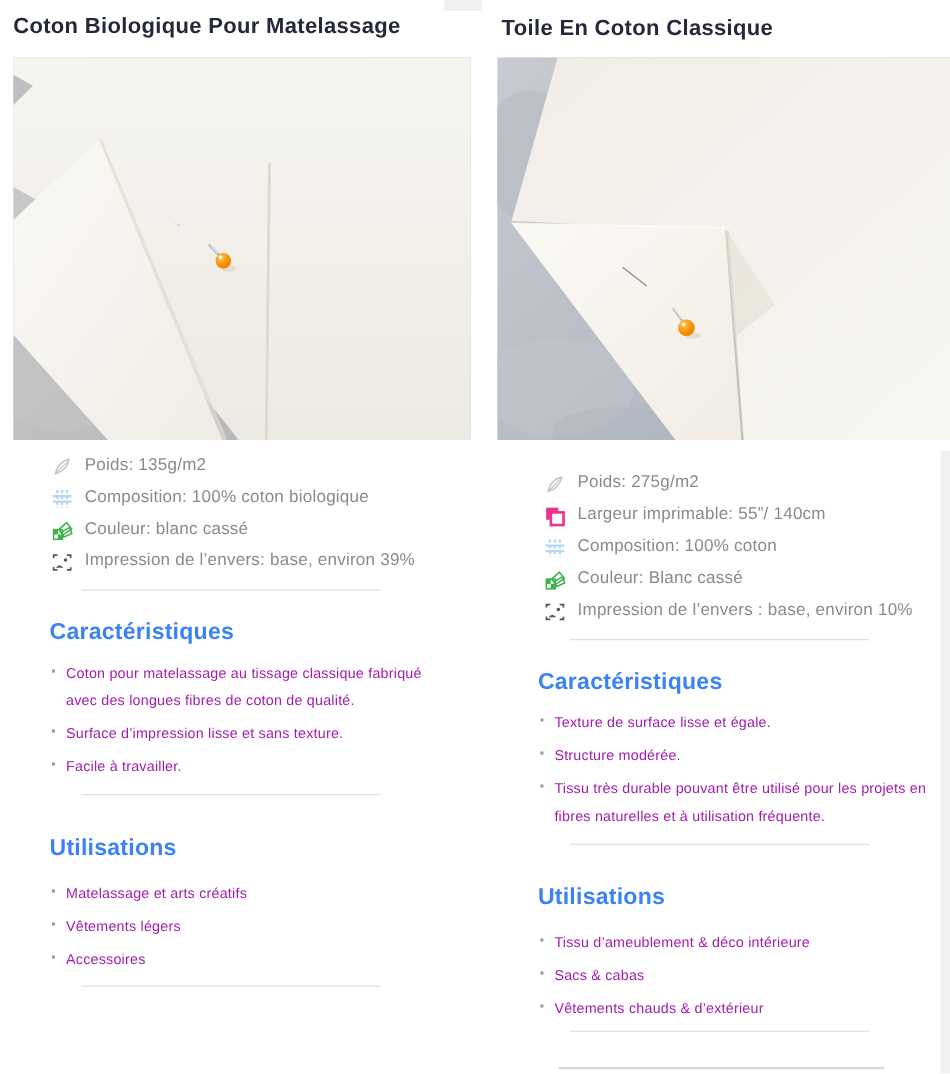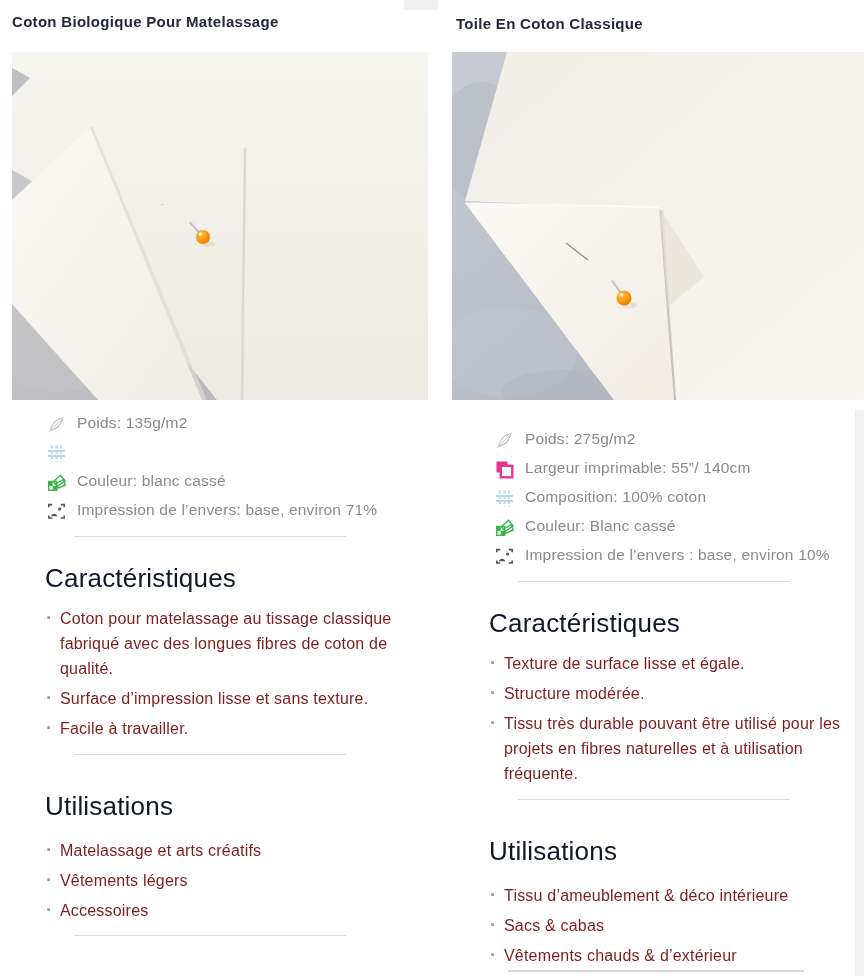--- a/index.html
+++ b/index.html
@@ -1,42 +1,42 @@
 <!DOCTYPE html>
 <html><head>
 <meta charset="utf-8">
 <style>
   html,body{margin:0;padding:0;background:#ffffff;}
   body{width:864px;height:976px;position:relative;overflow:hidden;
        font-family:"Liberation Sans", sans-serif;}
   .abs{position:absolute;}
-  .title{font-size:15px;font-weight:600;color:#242838;letter-spacing:.3px;white-space:nowrap;}
+  .title{font-size:20px;font-weight:600;color:#242838;letter-spacing:.3px;white-space:nowrap;}
   .title-left{left:12px;top:13px;width:424px;}
   .title-right{left:456px;top:15px;width:404px;}
   .photo{display:block;}
   .photo-left{left:12px;top:52px;}
   .photo-right{left:452px;top:52px;}
   .col{position:absolute;}
   .col-left{left:12px;top:402px;width:416px;}
   .col-right{left:456px;top:416px;width:399px;}
   .specs{margin:12px 0 0 34px;}
   .col-right .specs{margin-left:38px;margin-top:14px;}
   .spec-row{display:flex;gap:10px;margin-bottom:8px;height:21px;}
   .spec-icon{width:21px;height:21px;flex:0 0 21px;display:inline-block;}
   .spec-text{font-size:15.5px;color:#8a8a8a;letter-spacing:.2px;white-space:nowrap;}
   hr.sep{border:none;border-top:1px solid #dcdcdc;width:272px;margin:14px 0 0 62px;height:0;}
   hr.sep2{margin-top:13px;}
   hr.sep3{margin-top:12px;}
   .col-right hr.sep3{margin-top:8px;}
-  h2.section{font-size:26px;font-weight:400;color:#0f172a;margin:26px 0 0 33px;letter-spacing:.2px;}
+  h2.section{font-size:21px;font-weight:700;color:#3b82f6;margin:26px 0 0 33px;letter-spacing:.2px;}
   h2.section.second{margin-top:36px;}
   ul.blist{margin:12px 0 0;padding:0 0 0 33px;list-style:none;}
   ul.blist.second{margin-top:16px;}
-  ul.blist li{position:relative;padding-left:15px;margin-bottom:5px;font-size:16px;
-      line-height:25px;color:#7f1d1d;letter-spacing:.2px;max-width:352px;}
+  ul.blist li{position:relative;padding-left:15px;margin-bottom:5px;font-size:13px;
+      line-height:25px;color:#a21caf;letter-spacing:.2px;max-width:352px;}
   .col-right ul.blist li{max-width:358px;}
   ul.blist li::before{content:"\00B7";position:absolute;left:1px;top:-1px;color:#9a9a9a;
       font-weight:700;font-size:19px;}
   .notch{left:404px;top:0;width:34px;height:10px;background:#f0f0f0;}
   .right-strip{left:855px;top:410px;width:9px;height:566px;background:#f1f1f1;}
   .partial-divider{left:508px;top:970px;width:296px;height:2px;background:#d8d8d8;}
 </style>
 </head>
 <body>
 
@@ -138,20 +138,21 @@
           <svg width="21" height="21" viewBox="0 0 21 21">
               <g stroke="#b5d8f0" stroke-width="2">
                 <line x1="2" y1="8" x2="19" y2="8"></line>
                 <line x1="2" y1="13" x2="19" y2="13"></line>
                 <line x1="6" y1="2.5" x2="6" y2="18.5" stroke-dasharray="3 2.2"></line>
                 <line x1="10.5" y1="2.5" x2="10.5" y2="18.5" stroke-dasharray="3 2.2"></line>
                 <line x1="15" y1="2.5" x2="15" y2="18.5" stroke-dasharray="3 2.2"></line>
               </g>
             </svg>
         </span>
+        <span class="spec-text">Composition: 100% coton biologique</span>
       </div>
       <div class="spec-row">
         <span class="spec-icon">
           <svg width="21" height="21" viewBox="0 0 21 21">
               <g stroke="#3cb449" fill="none" stroke-width="1.4">
                 <rect x="2.7" y="9.5" width="8" height="8.8"></rect>
                 <rect x="2.7" y="9.5" width="4" height="4.4" fill="#3cb449" stroke="none"></rect>
                 <rect x="6.7" y="13.9" width="4" height="4.4" fill="#3cb449" stroke="none"></rect>
                 <path d="M7.5 9.5 L14.5 3.2 L19 8.8 L11.5 14.2 Z"></path>
                 <path d="M9.5 12 L17.5 7.5 L19.3 13 L12 16.2 Z"></path>
@@ -166,21 +167,21 @@
               <g stroke="#555555" fill="none" stroke-width="1.6">
                 <path d="M2.8 6.2 V3.6 H6.2"></path>
                 <path d="M14.8 3.6 H18.2 V6.2"></path>
                 <path d="M2.8 14.4 V17 H6.2"></path>
                 <path d="M14.8 17 H18.2 V14.6"></path>
               </g>
               <circle cx="13.6" cy="8" r="1.6" fill="#555555"></circle>
               <path d="M4.8 15.2 Q8 10.4 11.6 15.2 Z" fill="#555555"></path>
             </svg>
         </span>
-        <span class="spec-text">Impression de l’envers: base, environ 71%</span>
+        <span class="spec-text">Impression de l’envers: base, environ 39%</span>
       </div>
     </div>
 
     <hr class="sep">
     <h2 class="section">Caractéristiques</h2>
     <ul class="blist">
       <li>Coton pour matelassage au tissage classique fabriqué avec des longues fibres de coton de qualité.</li>
       <li>Surface d’impression lisse et sans texture.</li>
       <li>Facile à travailler.</li>
     </ul>

